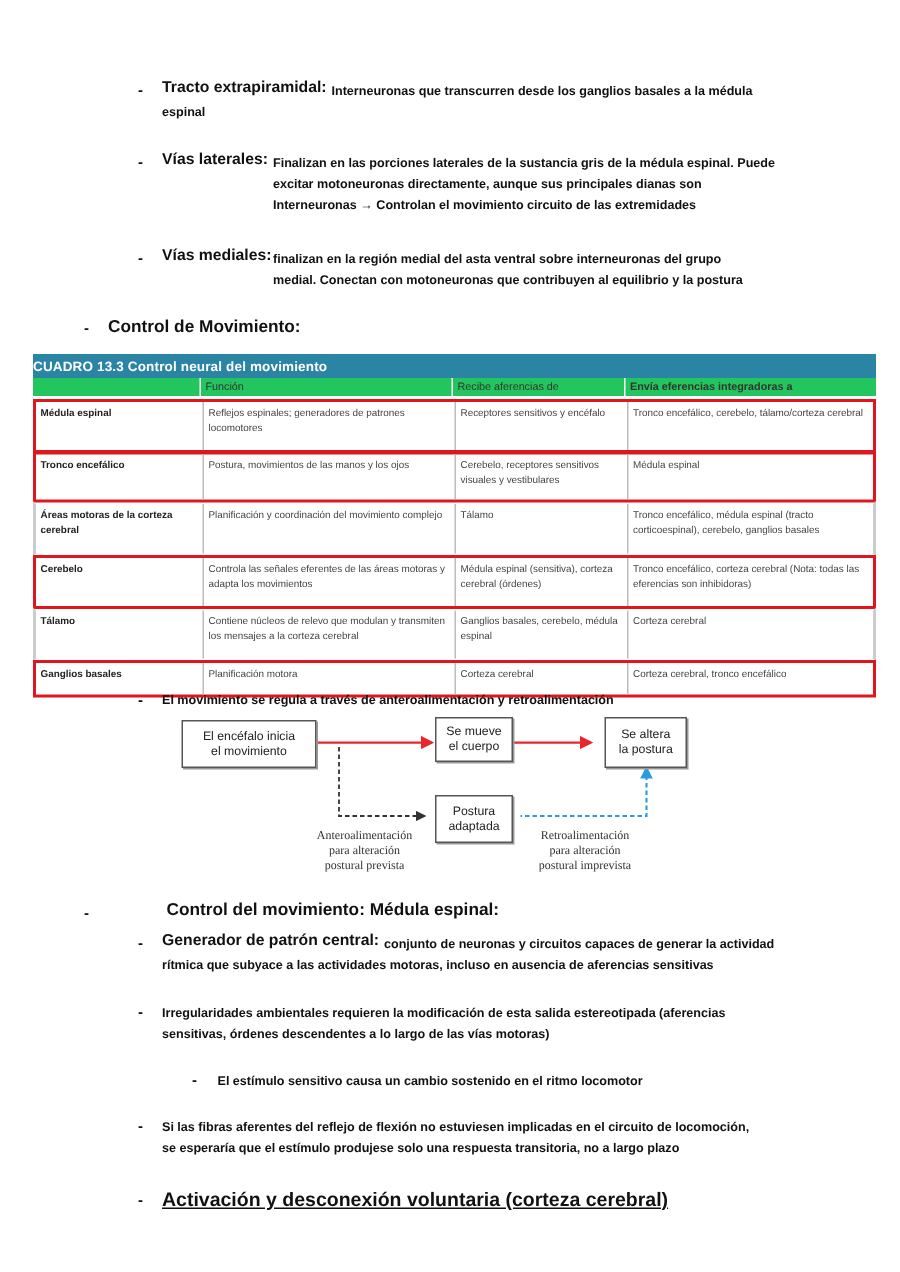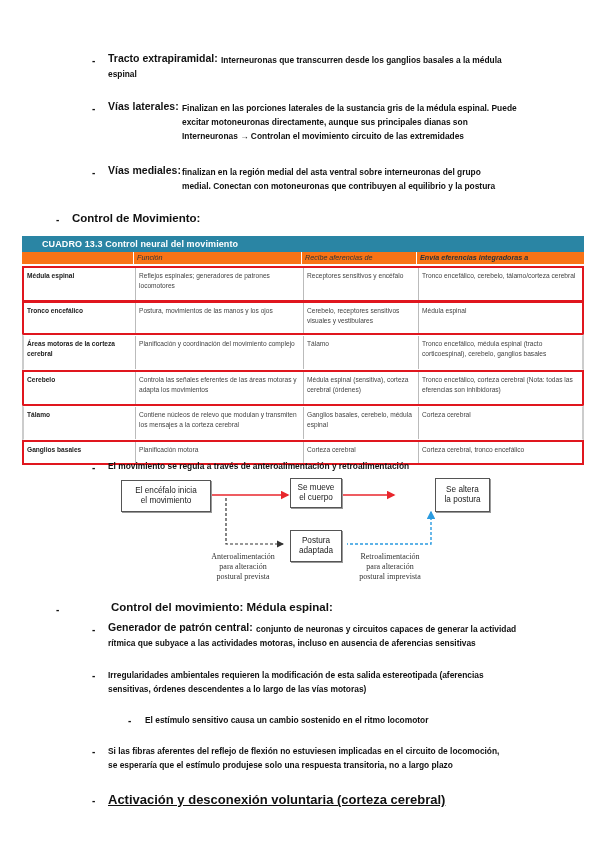--- a/index.html
+++ b/index.html
@@ -7,22 +7,22 @@
          font-family: "Liberation Sans", sans-serif; color: #111; }
   .abs { position: absolute; }
   .dash { position: absolute; font-size: 10px; font-weight: bold; }
   .txt { font-size: 8.4px; font-weight: bold; line-height: 13px; white-space: nowrap; }
   .term { font-size: 10.5px; font-weight: bold; }
   .h2 { font-size: 11.5px; font-weight: bold; }
 
   
   .tbl { position: absolute; left: 22px; top: 236px; width: 562px; }
   .tbl-title { background: #2a85a4; color: #fff; font-size: 9px; font-weight: bold;
-               height: 16px; line-height: 16px; padding-left: 20px; letter-spacing: 0.1px; }
-  .tbl-head { background: #f97316; height: 12px; display: flex; font-size: 7.2px; color: #333; font-style: italic; }
+               height: 16px; line-height: 16px; padding-left: 0; letter-spacing: 0.1px; }
+  .tbl-head { background: #22c55e; height: 12px; display: flex; font-size: 7.2px; color: #333; }
   .row { display: flex; border: 2px solid #e0161e; margin-top: -1px; position: relative; }
   .row.plain { border-color: transparent; border-left-color: #ccc; border-right-color: #ccc; }
   .cell { font-size: 6.6px; color: #444; line-height: 10px; padding: 3px 3px; box-sizing: border-box;
           border-right: 1px solid #bbb; }
   .cell:last-child { border-right: none; }
   .c1 { width: 112px; font-weight: bold; color: #222; }
   .c2 { width: 168px; }
   .c3 { width: 115px; }
   .c4 { width: 163px; }
   .hc { padding: 1px 3px; line-height: 10px; box-sizing: border-box; border-right: 1px solid #fff; }
@@ -139,21 +139,21 @@
         <div>El encéfalo inicia</div>
         <div>el movimiento</div>
       </div>
   </div>
   <div class="box" style="left:290px; top:478px; width:52px; height:30px;">
     <div>
         <div>Se mueve</div>
         <div>el cuerpo</div>
       </div>
   </div>
-  <div class="box" style="left:403px; top:478px; width:55px; height:34px;margin-left:32px;">
+  <div class="box" style="left:403px; top:478px; width:55px; height:34px;">
     <div>
         <div>Se altera</div>
         <div>la postura</div>
       </div>
   </div>
   <div class="box" style="left:290px; top:530px; width:52px; height:32px;">
     <div>
         <div>Postura</div>
         <div>adaptada</div>
       </div>

